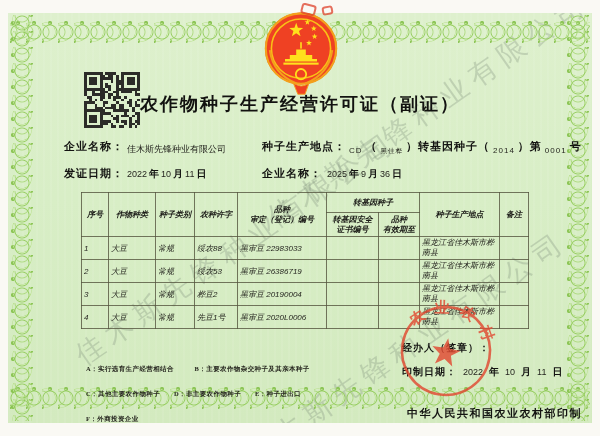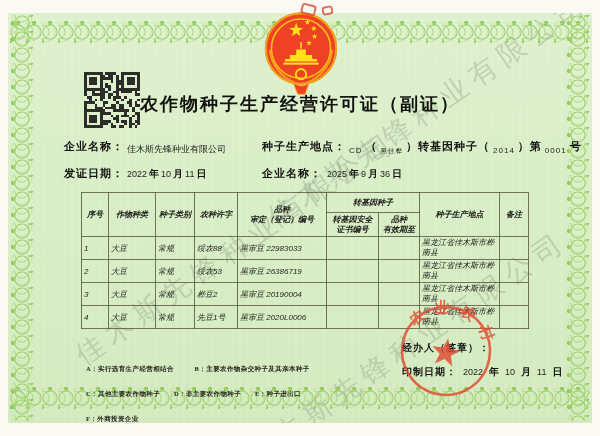--- a/index.html
+++ b/index.html
@@ -479,13 +479,14 @@
       <path id="sealArc" d="M 14,66 A 40,40 0 1 1 90,66" fill="none"></path>
       <path id="st2" d="M0,-10 L2.35,-3.24 L9.51,-3.09 L3.8,1.24 L5.88,8.09 L0,4 L-5.88,8.09 L-3.8,1.24 L-9.51,-3.09 L-2.35,-3.24 Z"></path>
     </defs>
     <circle cx="52" cy="52" r="44" fill="none" stroke="#e14a32" stroke-width="2.6"></circle>
     <use href="#st2" transform="translate(52,54) scale(1.5)" fill="#e14a32"></use>
     <text font-size="15" font-weight="700" fill="#e14a32" letter-spacing="9">
       <textPath href="#sealArc" startOffset="22%">农业农村</textPath>
     </text>
   </svg>
 
+  <div class="footer">中华人民共和国农业农村部印制</div>
 </div>
 
 </body></html>

